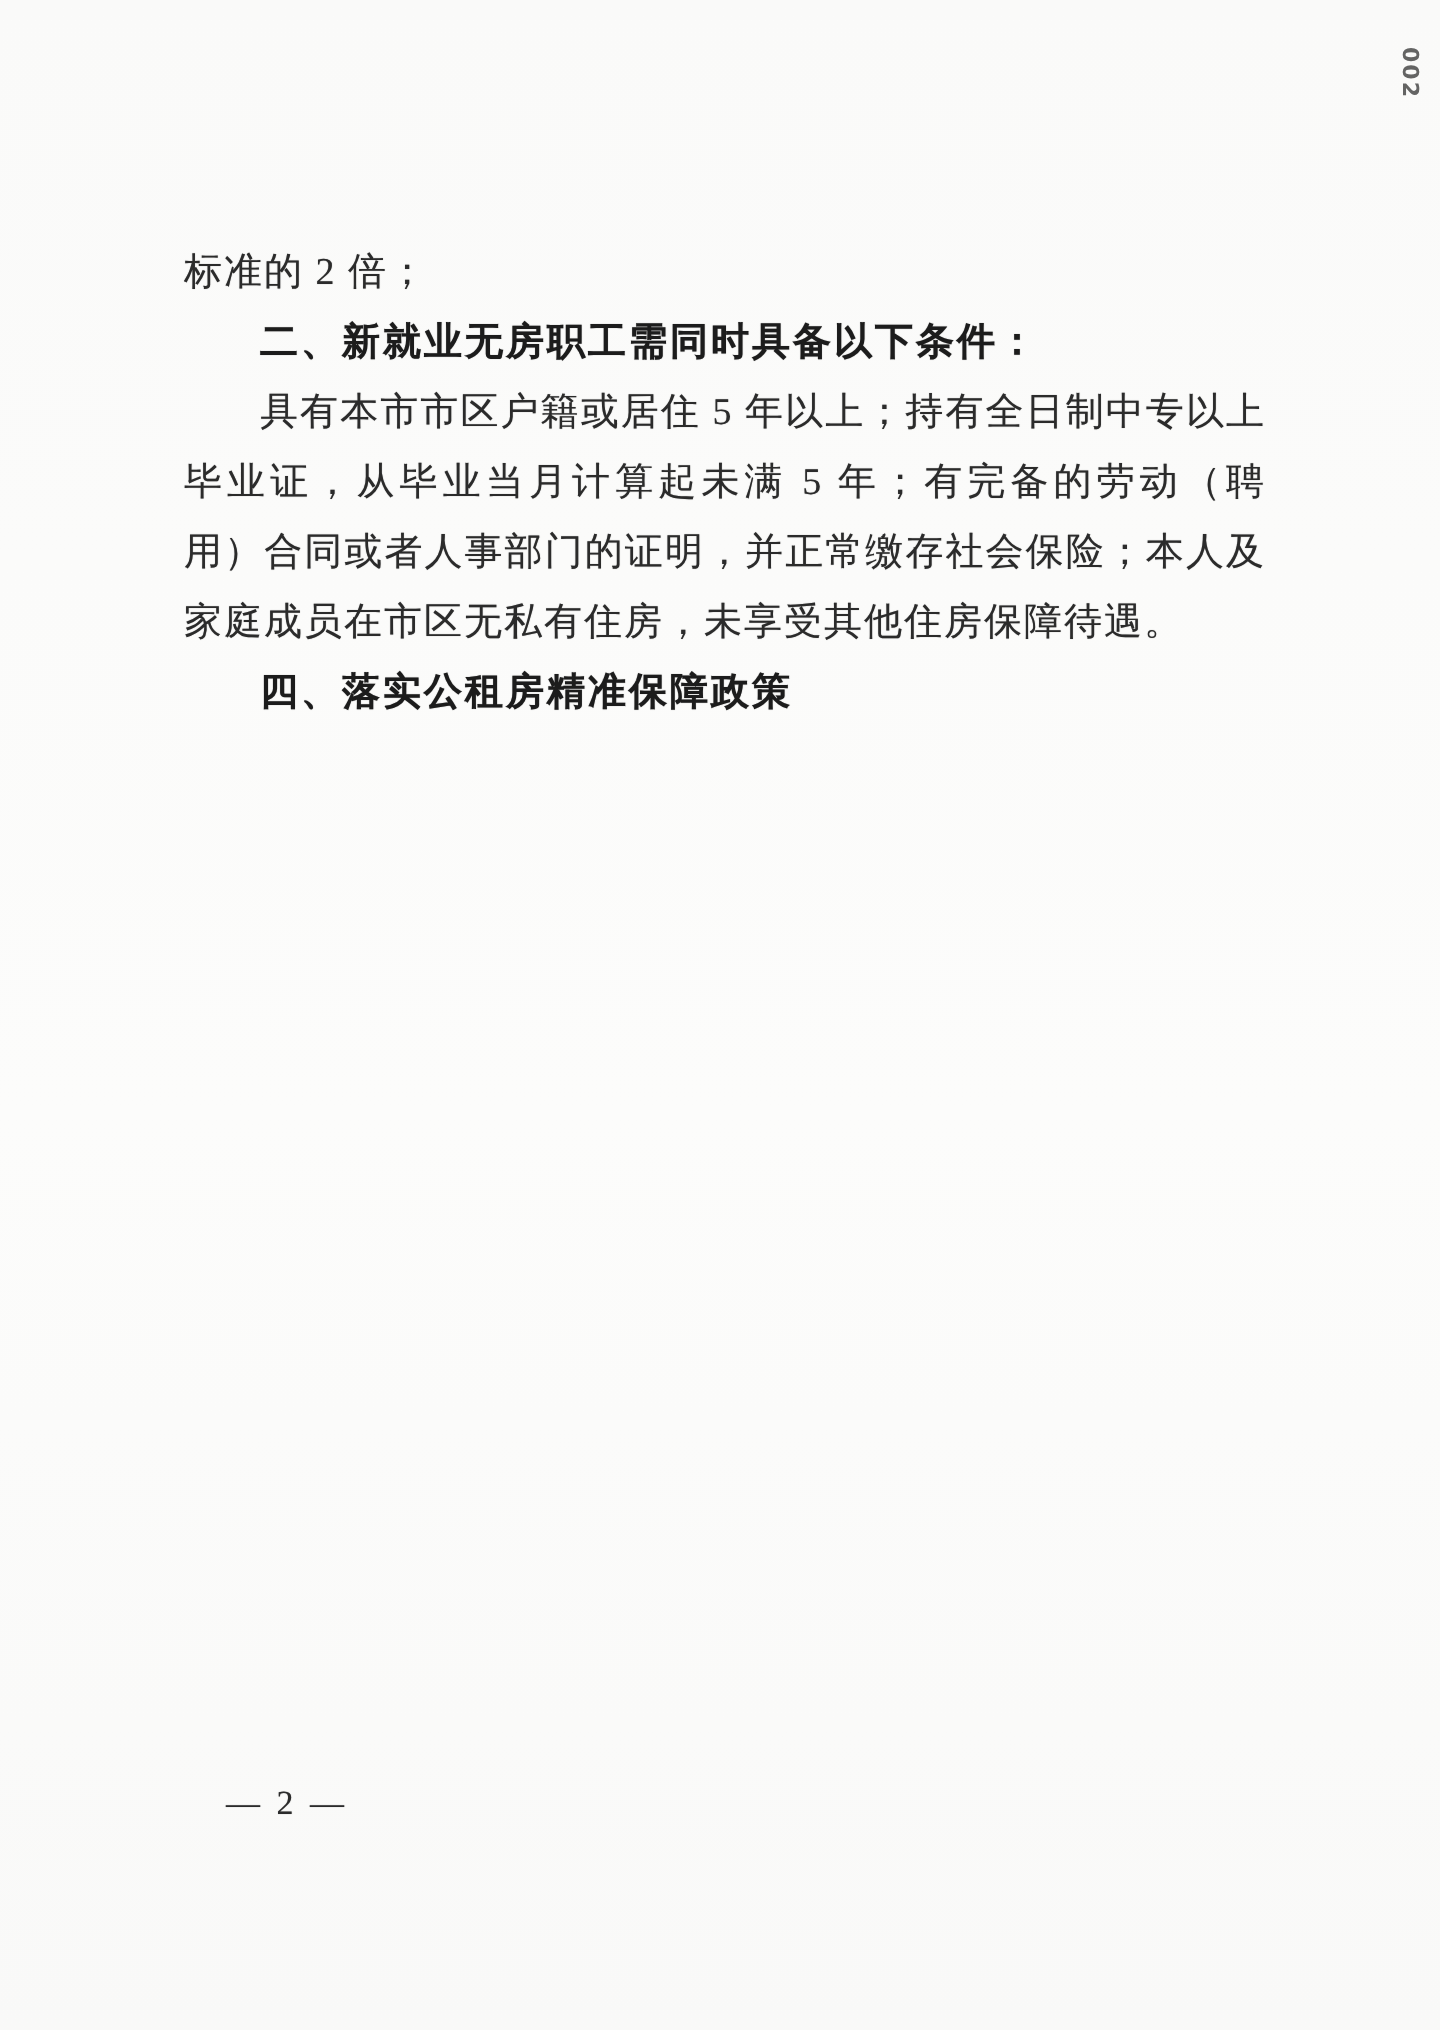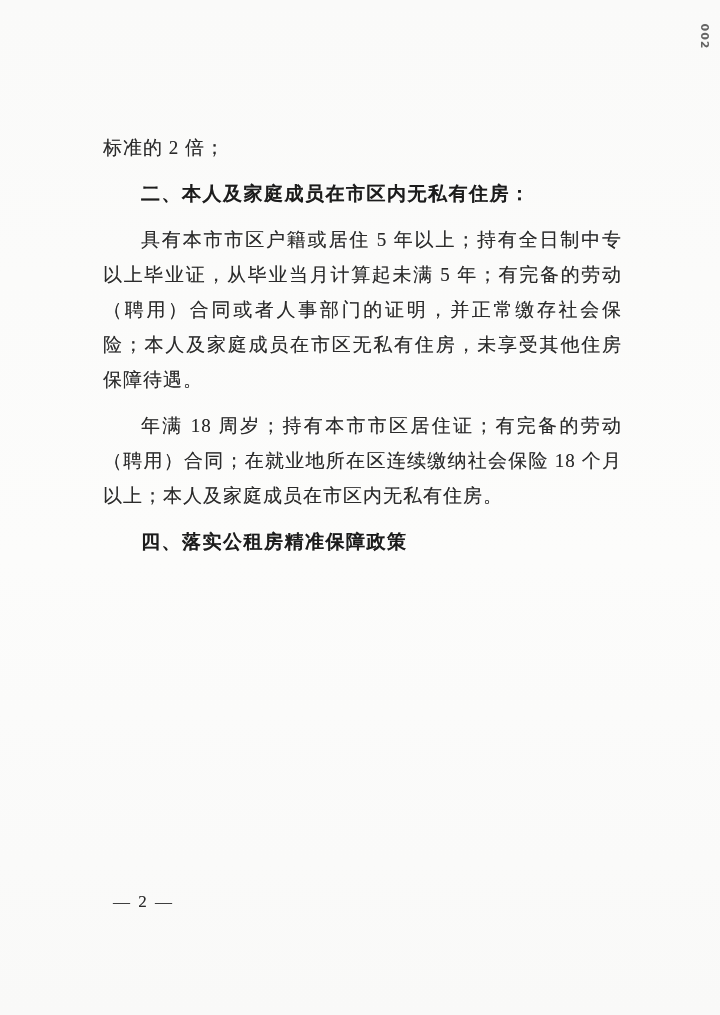--- a/index.html
+++ b/index.html
@@ -38,21 +38,21 @@
     letter-spacing: 1px;
     opacity: 0.85;
   }
   .content {
     position: absolute;
     left: 92px;
     top: 119px;
     width: 541px;
   }
   .para {
-    margin: 11px;
+    margin: 0;
     font-size: 19px;
     line-height: 35px;
     letter-spacing: 1px;
     text-align: justify;
     text-indent: 2em;
     text-shadow: 0 0 0.5px rgba(20,20,20,0.45);
   }
   .para.continuation {
     text-indent: 0;
   }
@@ -76,21 +76,20 @@
 </style>
 </head>
 <body>
 
 <div class="page">
 
   <span class="corner-mark">002</span>
 
   <div class="content">
       <p class="para continuation">标准的 2 倍；</p>
-      <p class="para heading">二、本人及家庭成员在市区内无私有住房：</p>
+      <p class="para heading">二、新就业无房职工需同时具备以下条件：</p>
       <p class="para body">具有本市市区户籍或居住 5 年以上；持有全日制中专以上毕业证，从毕业当月计算起未满 5 年；有完备的劳动（聘用）合同或者人事部门的证明，并正常缴存社会保险；本人及家庭成员在市区无私有住房，未享受其他住房保障待遇。</p>
-      <p class="para body">年满 18 周岁；持有本市市区居住证；有完备的劳动（聘用）合同；在就业地所在区连续缴纳社会保险 18 个月以上；本人及家庭成员在市区内无私有住房。</p>
       <p class="para heading">四、落实公租房精准保障政策</p>
     </div>
 
   <div class="page-number">— 2 —</div>
 
 </div>
 
 </body></html>

